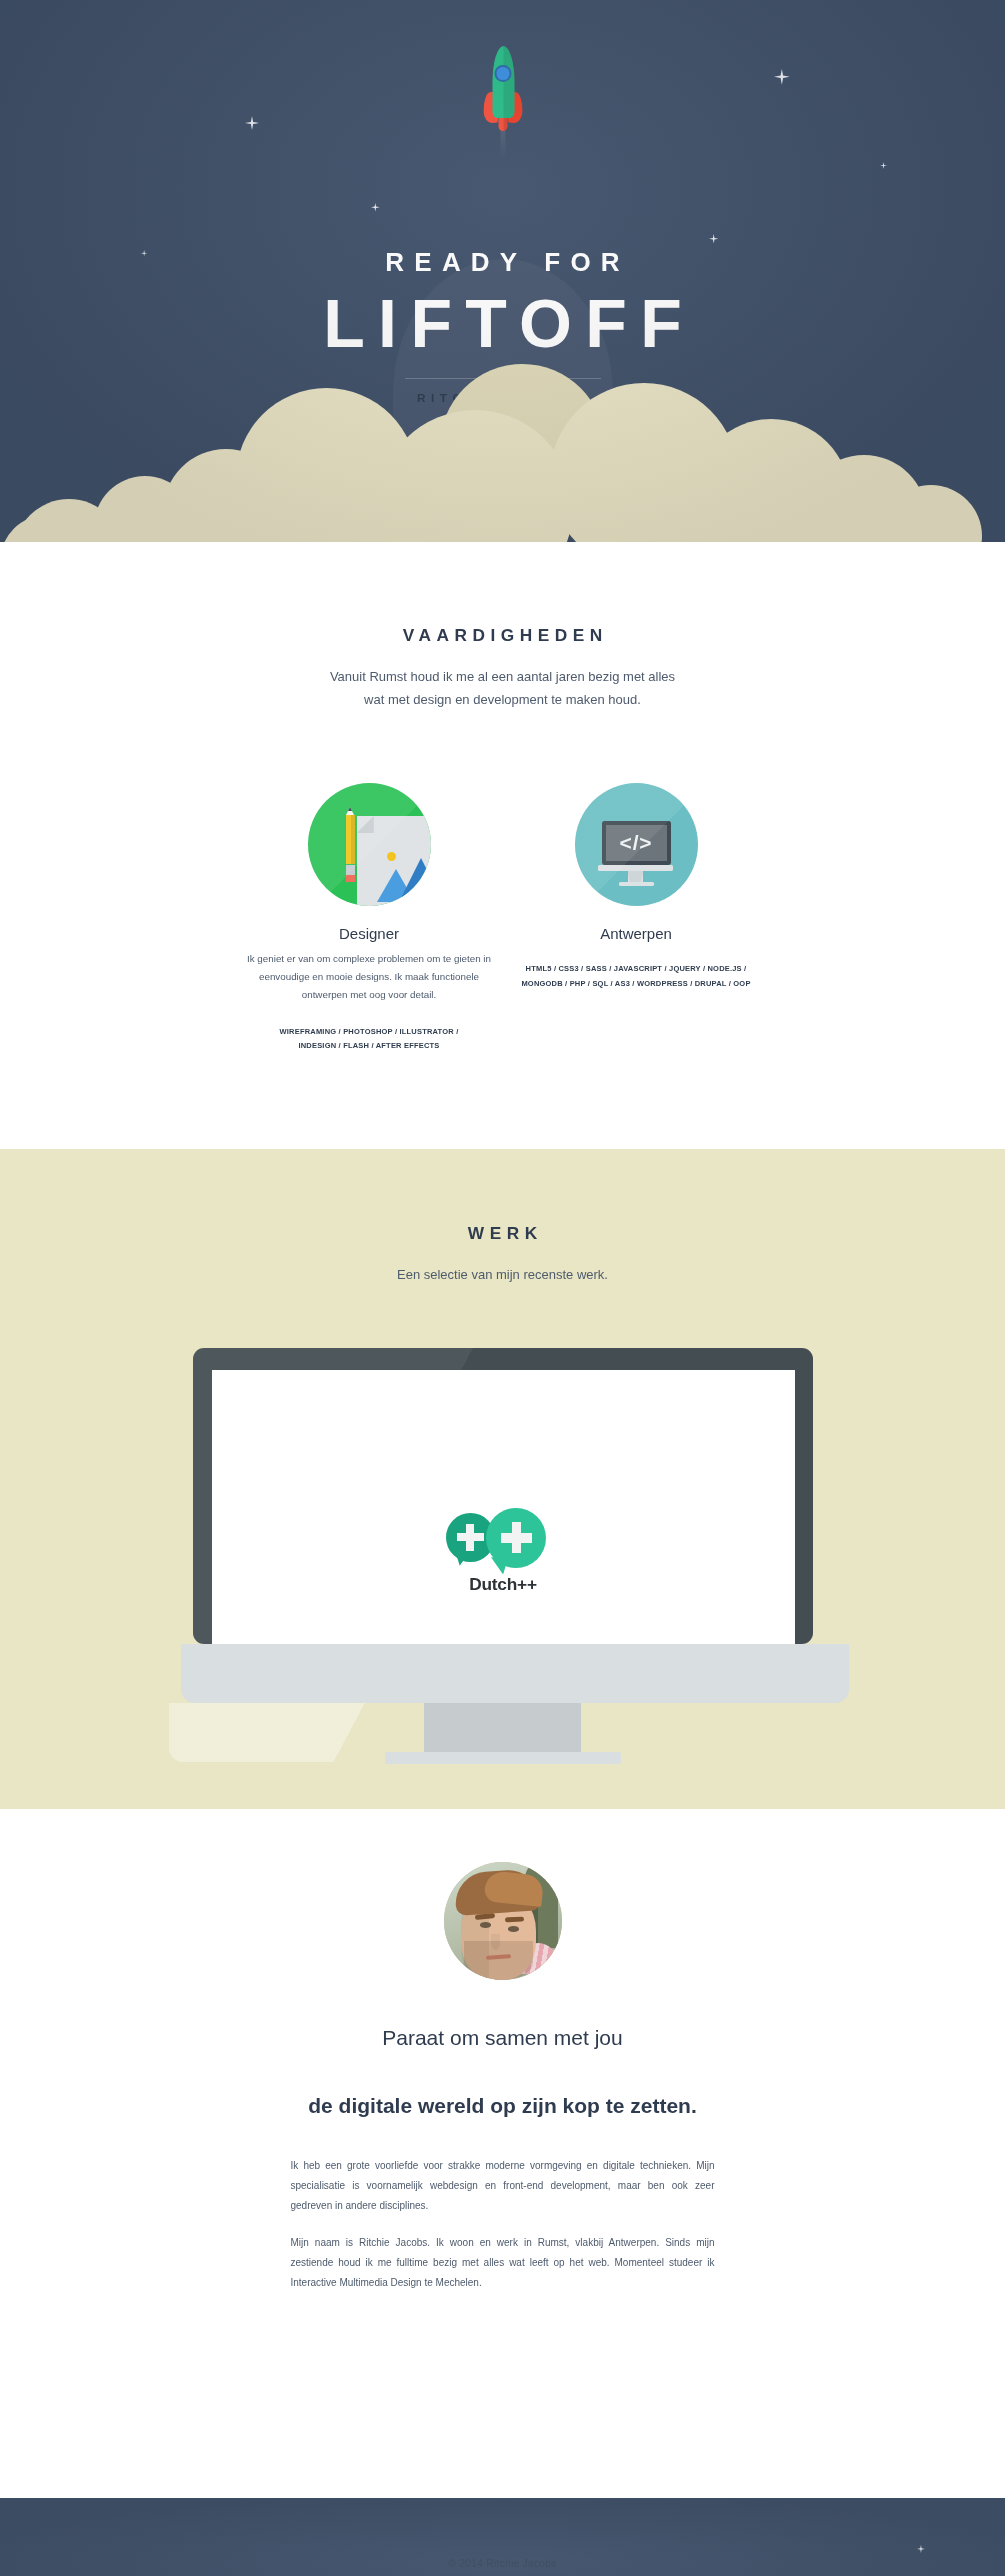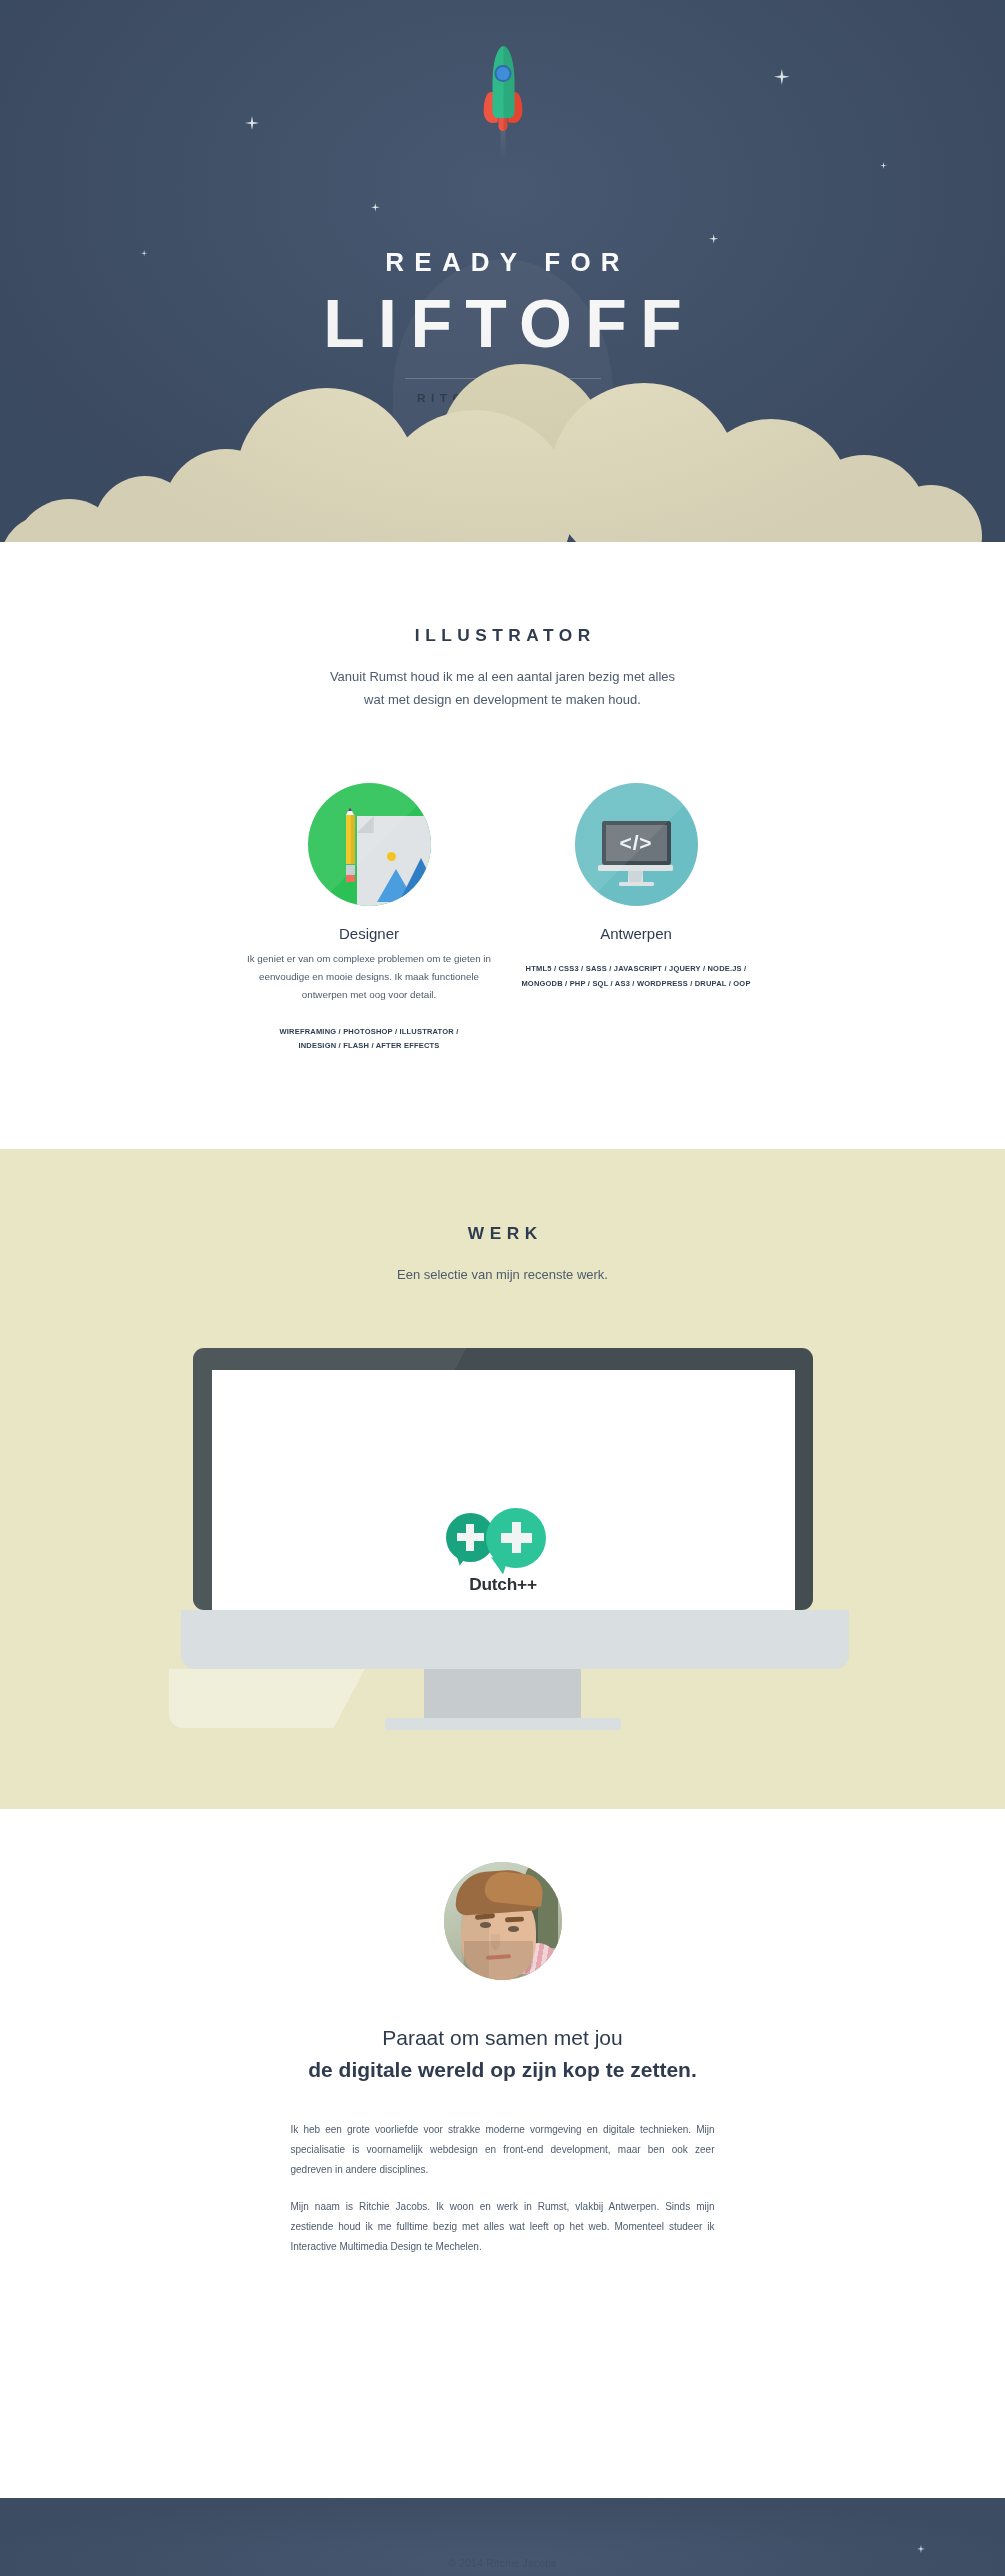--- a/index.html
+++ b/index.html
@@ -221,21 +221,21 @@
 
   
   .werk {
     width: 1005px; height: 660px; background: #e8e6c4; text-align: center;
     position: relative; overflow: hidden;
   }
   .werk .sec-title { padding-top: 74px; }
   .werk .sec-sub { margin-top: 20.4px; }
   .mon-wrap { position: relative; width: 644px; margin: 61px auto 0; }
   .mon-bezel {
-    position: relative; width: 620px; height: 262px; margin: 0 auto;
+    position: relative; width: 620px; height: 296px; margin: 0 auto;
     background: #444e52; border-radius: 11px;
   }
   .mon-bezel-shine {
     position: absolute; inset: 0; border-radius: 11px; overflow: hidden;
     background: linear-gradient(118deg, rgba(255,255,255,0.055) 0%, rgba(255,255,255,0.055) 36%, rgba(255,255,255,0) 36%);
   }
   .mon-screen {
     position: absolute; left: 19px; top: 22px; width: 583px; height: 276px;
     background: #ffffff;
   }
@@ -294,21 +294,21 @@
   .av-eye-l { position: absolute; left: 36px; top: 60px; width: 11px; height: 5.5px; background: #6a5a46; border-radius: 50%; }
   .av-eye-r { position: absolute; left: 64px; top: 64px; width: 11px; height: 5.5px; background: #6a5a46; border-radius: 50%; }
   .av-nose { position: absolute; left: 47px; top: 72px; width: 9.4px; height: 15.7px; background: rgba(0,0,0,0.05); border-radius: 0 0 50% 50%; }
   .av-mouth { position: absolute; left: 42px; top: 93px; width: 25px; height: 3.9px; background: #b9765f; border-radius: 2.4px; transform: rotate(-4deg); }
   .av-beard { position: absolute; left: 20.4px; top: 79px; width: 69px; height: 39px; background: rgba(120,88,62,0.22); border-radius: 0 0 45% 45%; }
 
   .about-title {
     margin-top: 42px; color: #2f3c4f; line-height: 1.5;
   }
   .about-title .l1 { font-size: 21px; font-weight: normal; display: block; }
-  .about-title .l2 { font-size: 21px; font-weight: bold; display: block; }
+  .about-title .l2 { font-size: 21px; font-weight: bold; display: block; margin-top: 36px; }
 
   .about-body { width: 424px; margin: 35px auto 0; text-align: justify; }
   .about-body p { font-size: 10px; color: #4e5b6d; line-height: 2.0; }
   .about-body p + p { margin-top: 17.3px; }
 
   
   .footer {
     width: 1005px; height: 131px; background: #41526b; position: relative; overflow: hidden;
   }
   .footer::after {
@@ -361,21 +361,21 @@
     <div class="puff" style="left:163px;top:88px;width:126px;height:126px;"></div>
     <div class="puff" style="left:94px;top:115px;width:102px;height:102px;"></div>
     <div class="puff" style="left:801px;top:94px;width:126px;height:126px;"></div>
     <div class="puff" style="left:880px;top:124px;width:102px;height:102px;"></div>
     <div class="puff" style="left:14px;top:138px;width:110px;height:110px;"></div>
     <div class="puff" style="left:0px;top:154px;width:94px;height:94px;"></div>
   </div>
 </section>
 
 <section class="skills">
-  <h2 class="sec-title">ILLUSTRATOR</h2>
+  <h2 class="sec-title">VAARDIGHEDEN</h2>
   <p class="sec-sub">
     <span>Vanuit Rumst houd ik me al een aantal jaren bezig met alles</span><br>
     <span>wat met design en development te maken houd.</span>
   </p>
 
   <div class="skill-cols">
 
     <div class="skill-col">
       <div class="icon-circle green">
         <div class="di-doc"></div>

